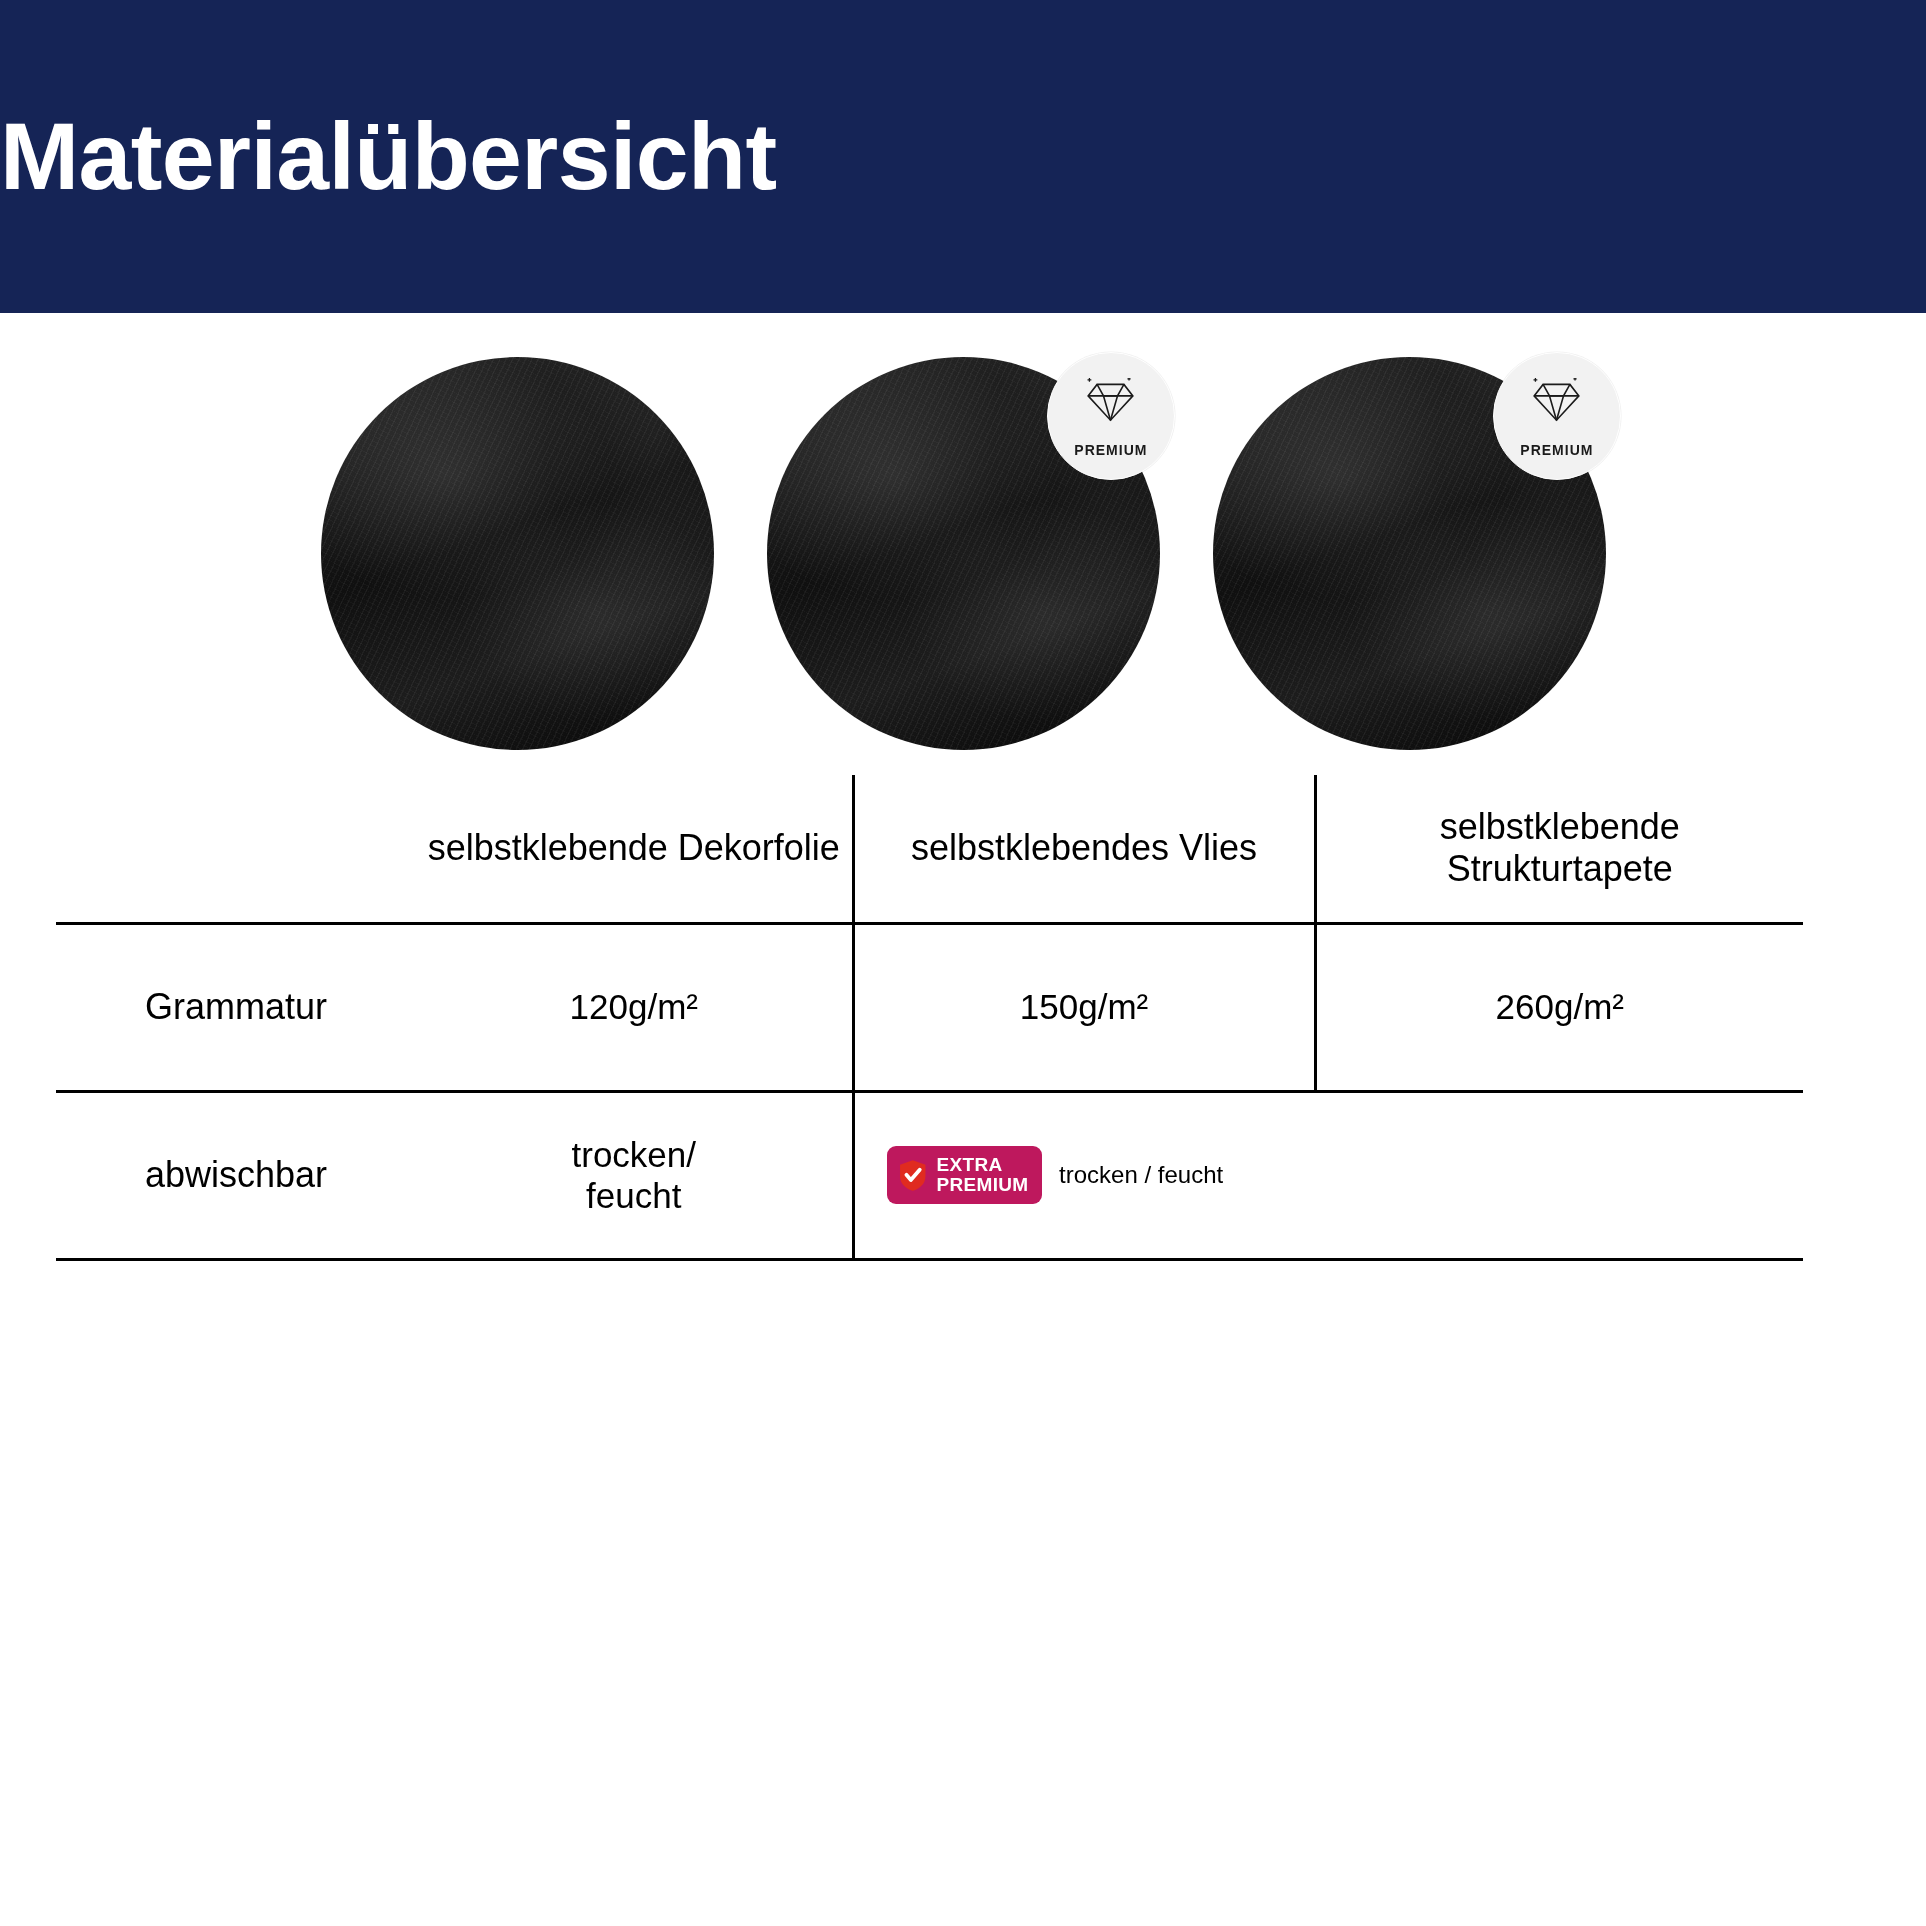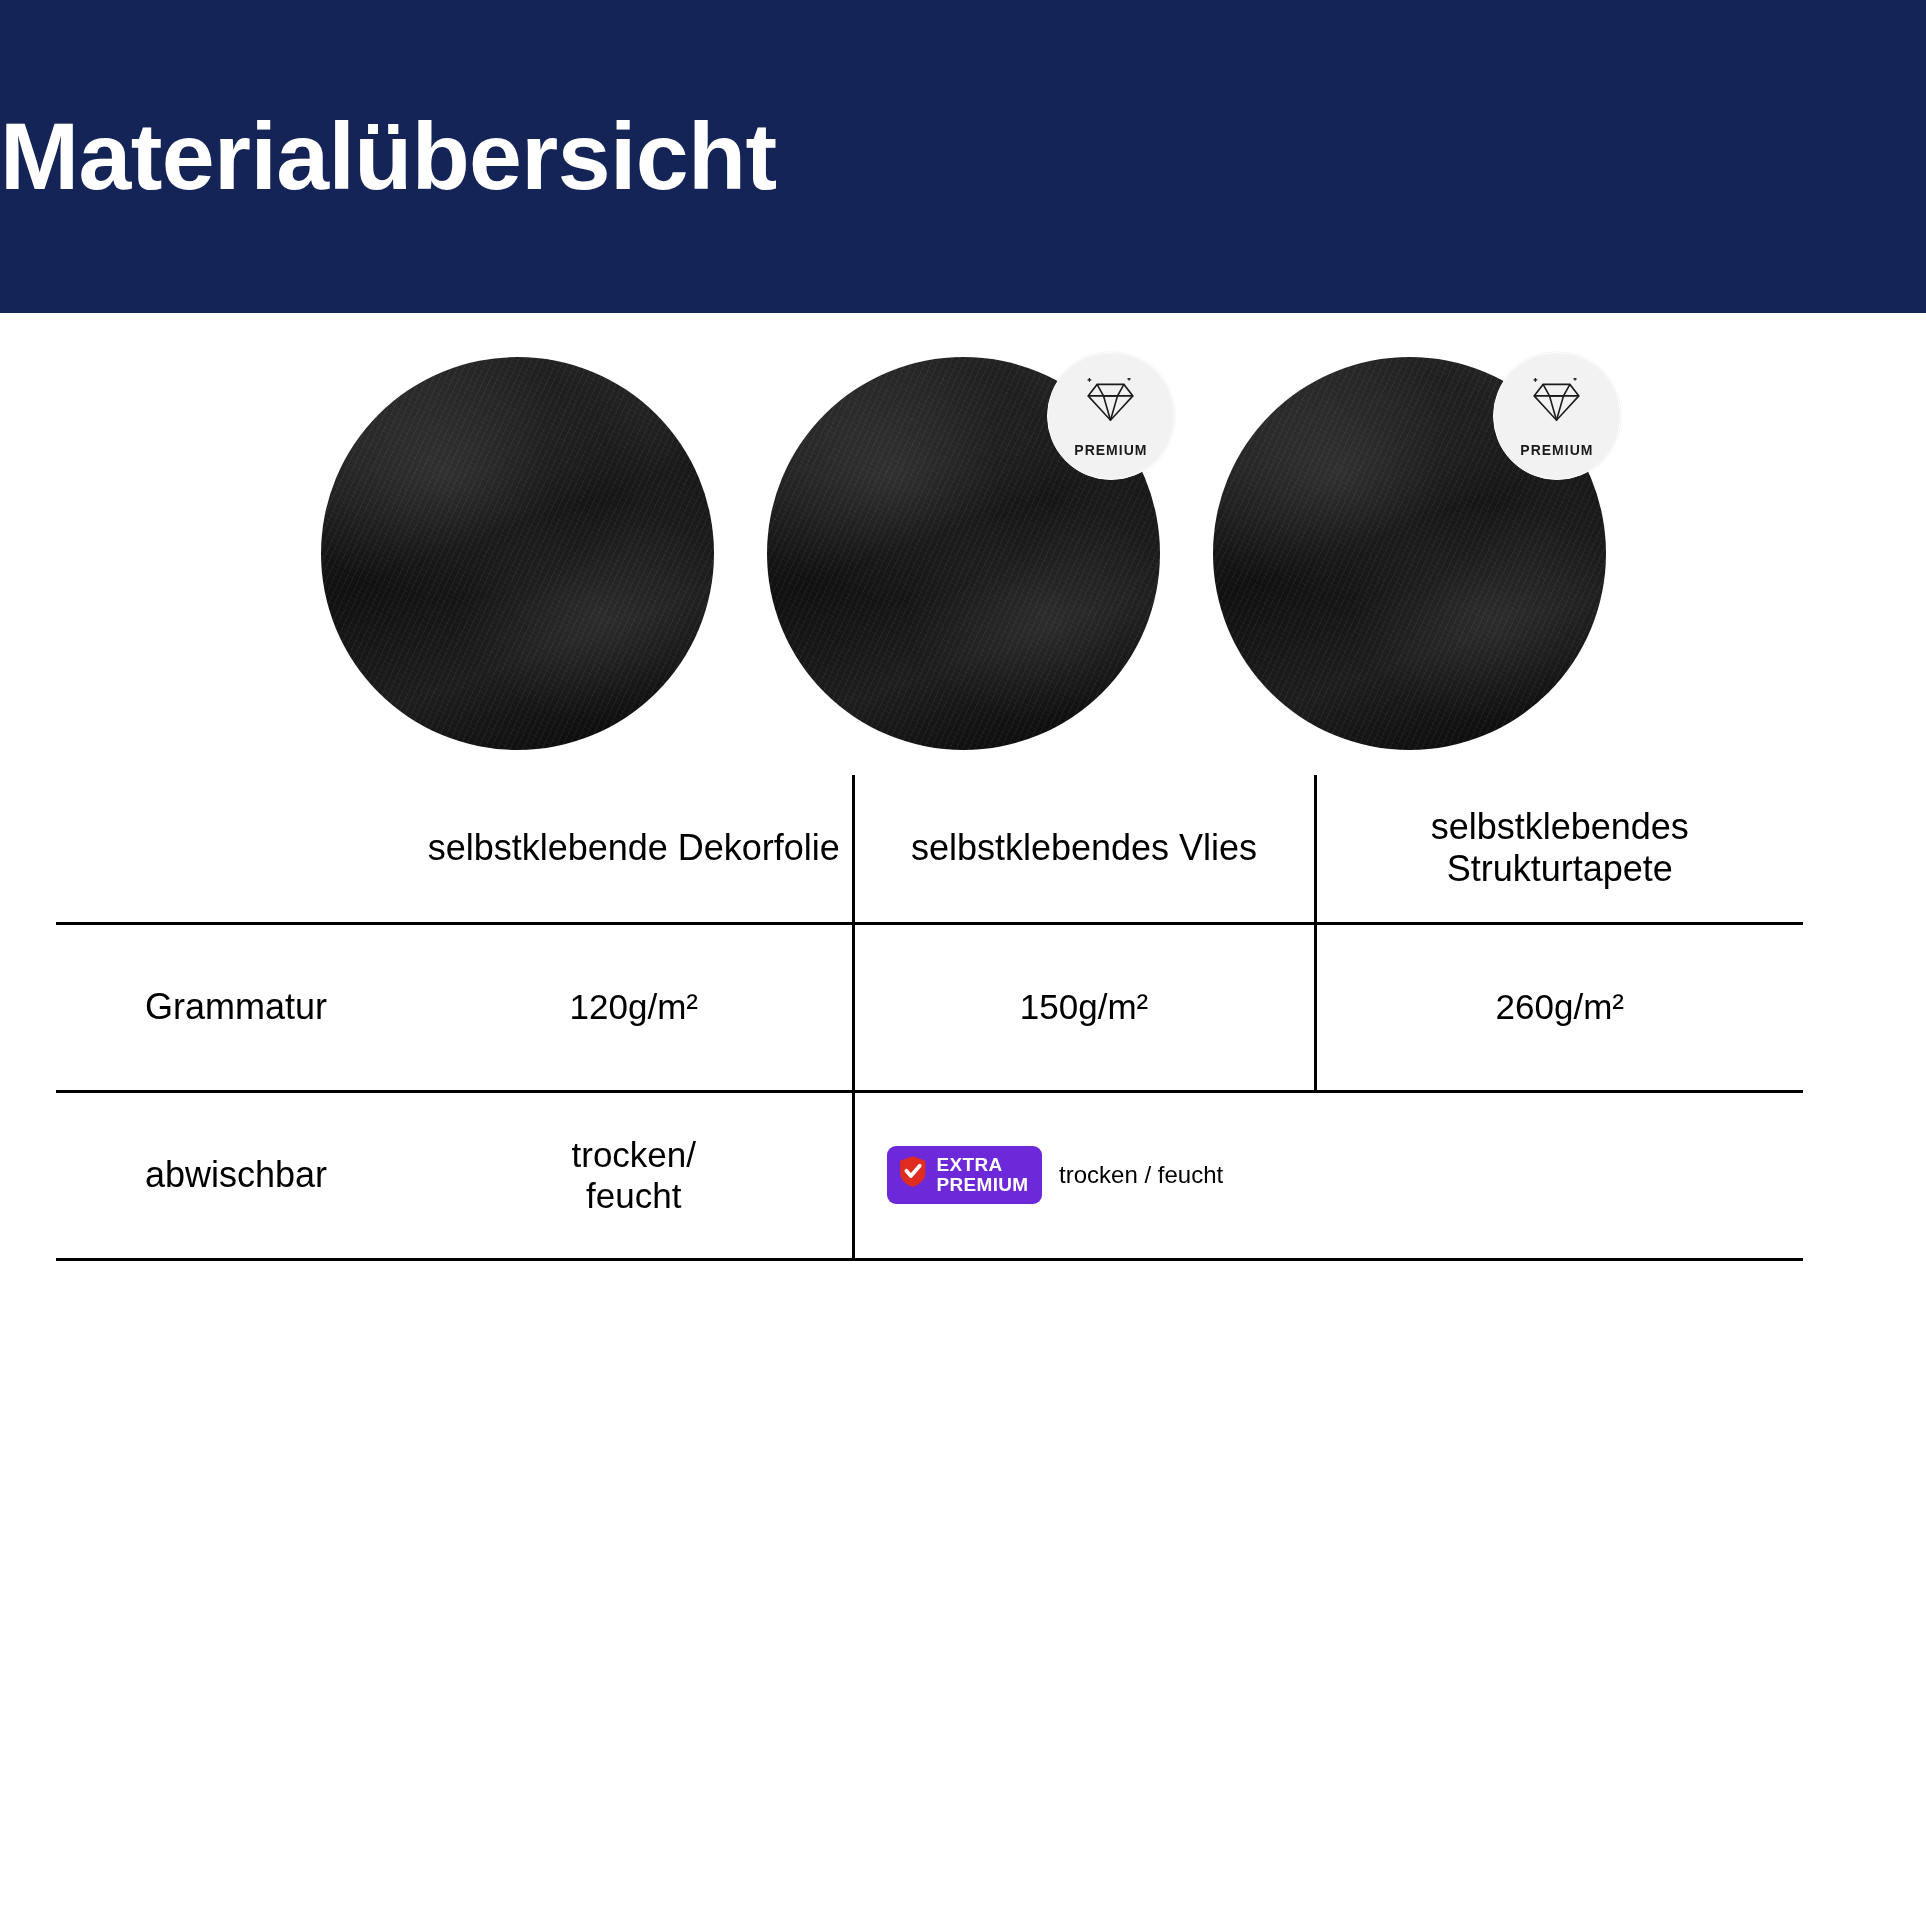--- a/index.html
+++ b/index.html
@@ -141,24 +141,24 @@
     position: relative;
   }
   .robust-inner {
     display: flex;
     align-items: center;
     justify-content: flex-start;
     gap: 16.7px;
     padding-left: 23px;
   }
   .robust-badge {
-    background: #6d28d9;
+    background: #be185d;
     border-radius: 9px;
     display: flex;
-    align-items: flex-start;
+    align-items: center;
     gap: 9px;
     padding: 9px 14px 9px 11.6px;
     flex: 0 0 auto;
   }
   .robust-badge .shield {
     width: 29.5px;
     height: 33px;
     flex: 0 0 auto;
   }
   .robust-text {
@@ -233,21 +233,21 @@
       <col class="col-label">
       <col class="col-a">
       <col class="col-b">
       <col class="col-c">
     </colgroup>
     <tbody>
       <tr class="hrow">
         <td class="head-cell no-line"></td>
         <td class="head-cell vsep-r">selbstklebende Dekorfolie</td>
         <td class="head-cell vsep-r">selbstklebendes Vlies</td>
-        <td class="head-cell">selbstklebendes Strukturtapete</td>
+        <td class="head-cell">selbstklebende Strukturtapete</td>
       </tr>
 
 
       <tr class="row">
         <td class="body-cell label-cell no-line">Grammatur</td>
         <td class="body-cell vsep-r">120g/m²</td>
         <td class="body-cell vsep-r">150g/m²</td>
         <td class="body-cell">260g/m²</td>
       </tr>
 

